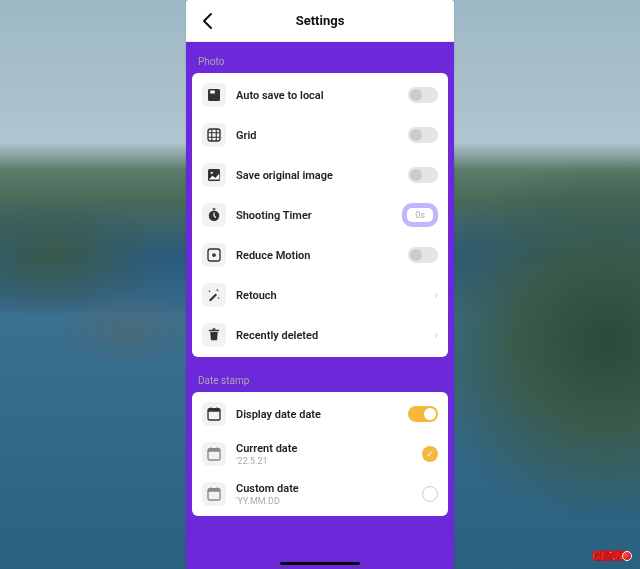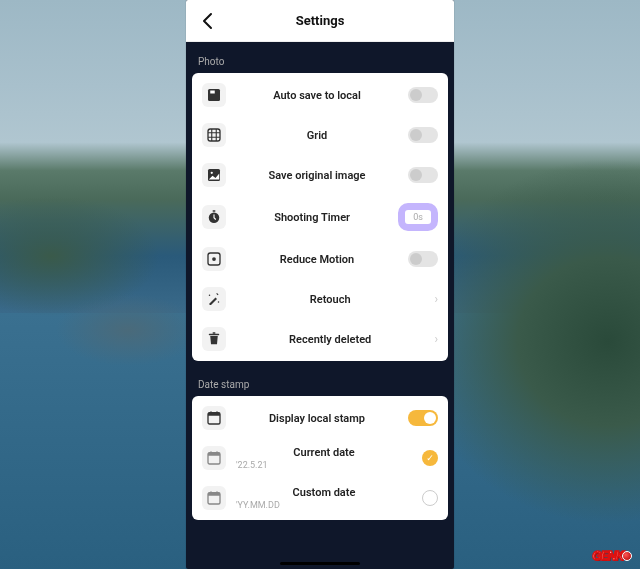--- a/index.html
+++ b/index.html
@@ -18,21 +18,21 @@
     background:
       radial-gradient(ellipse 180px 100px at 8% 45%, #3a5a4a 0%, transparent 60%),
       radial-gradient(ellipse 300px 280px at 95% 60%, #2a4a3a 0%, #3a5a4a 30%, transparent 65%),
       radial-gradient(ellipse 120px 60px at 20% 58%, #4a6a7a 0%, transparent 60%),
       linear-gradient(to bottom, transparent 0%, transparent 55%, #3a7090 55%, #2a6080 100%);
   }
   .phone {
     position: absolute;
     left: 186px; top: 0;
     width: 268px; height: 569px;
-    background: #0f172a;
+    background: #6d28d9;
     border-radius: 2px;
     overflow: hidden;
     display: flex; flex-direction: column;
     box-shadow: 0 0 0 1px rgba(0,0,0,.05);
   }
   .header {
     height: 42px;
     background: #fff;
     display: flex; align-items: center;
     position: relative;
@@ -70,34 +70,34 @@
   }
   .iconbox {
     width:24px; height:24px;
     border-radius:6px;
     background:#f2f2f2;
     display:flex;align-items:center;justify-content:center;
     flex-shrink:0;
   }
   .iconbox svg { width:18px; height:18px; }
   .row-main { flex:1; min-width:0; }
-  .row-label { font-size:11px; font-weight:600; color:#222;text-align:center; }
+  .row-label { font-size:11px; font-weight:600; color:#222; }
   .row-sub { font-size:9px; color:#aaa; margin-top:1px; }
   .toggle {
     width:30px; height:16px; border-radius:10px; position:relative;
     background:#e4e4e4; cursor:pointer; flex-shrink:0;
   }
   .toggle::after {
     content:""; position:absolute; width:12px; height:12px; border-radius:50%;
     background:#ccc; top:2px; left:2px; transition:none;
   }
   .toggle.on { background:#f6b83c; }
   .toggle.on::after { background:#fff; left:16px; }
   .pill {
-    border:7px solid #c4b5fd; border-radius:10px;
+    border:5px solid #c4b5fd; border-radius:10px;
     font-size:9px; color:#aaa;
     padding:2px 8px; min-width:26px; 
     cursor:pointer;
   }
   .chev { color:#ccc; font-size:12px; }
   .radio {
     width:16px; height:16px; border-radius:50%;
     flex-shrink:0;
   }
   .radio.selected { background:#f6b83c; display:flex;align-items:center;justify-content:center; }
@@ -253,21 +253,21 @@
       <div class="row">
         <div class="iconbox">
           <svg viewBox="0 0 24 24">
               <rect x="4" y="5" width="16" height="15" rx="2" fill="none" stroke="#333" stroke-width="1.8"></rect>
               <rect x="4" y="5" width="16" height="4" fill="#333"></rect>
               <rect x="7" y="3" width="2" height="4" rx="1" fill="#333"></rect>
               <rect x="15" y="3" width="2" height="4" rx="1" fill="#333"></rect>
             </svg>
         </div>
         <div class="row-main">
-            <div class="row-label">Display local stamp</div>
+            <div class="row-label">Display date date</div>
           </div>
         <div class="toggle on"></div>
       </div>
 
       <div class="row">
         <div class="iconbox">
           <svg viewBox="0 0 24 24">
               <rect x="4" y="5" width="16" height="15" rx="2" fill="none" stroke="#888" stroke-width="1.8"></rect>
               <rect x="4" y="5" width="16" height="4" fill="#888"></rect>
               <rect x="7" y="3" width="2" height="4" rx="1" fill="#888"></rect>

